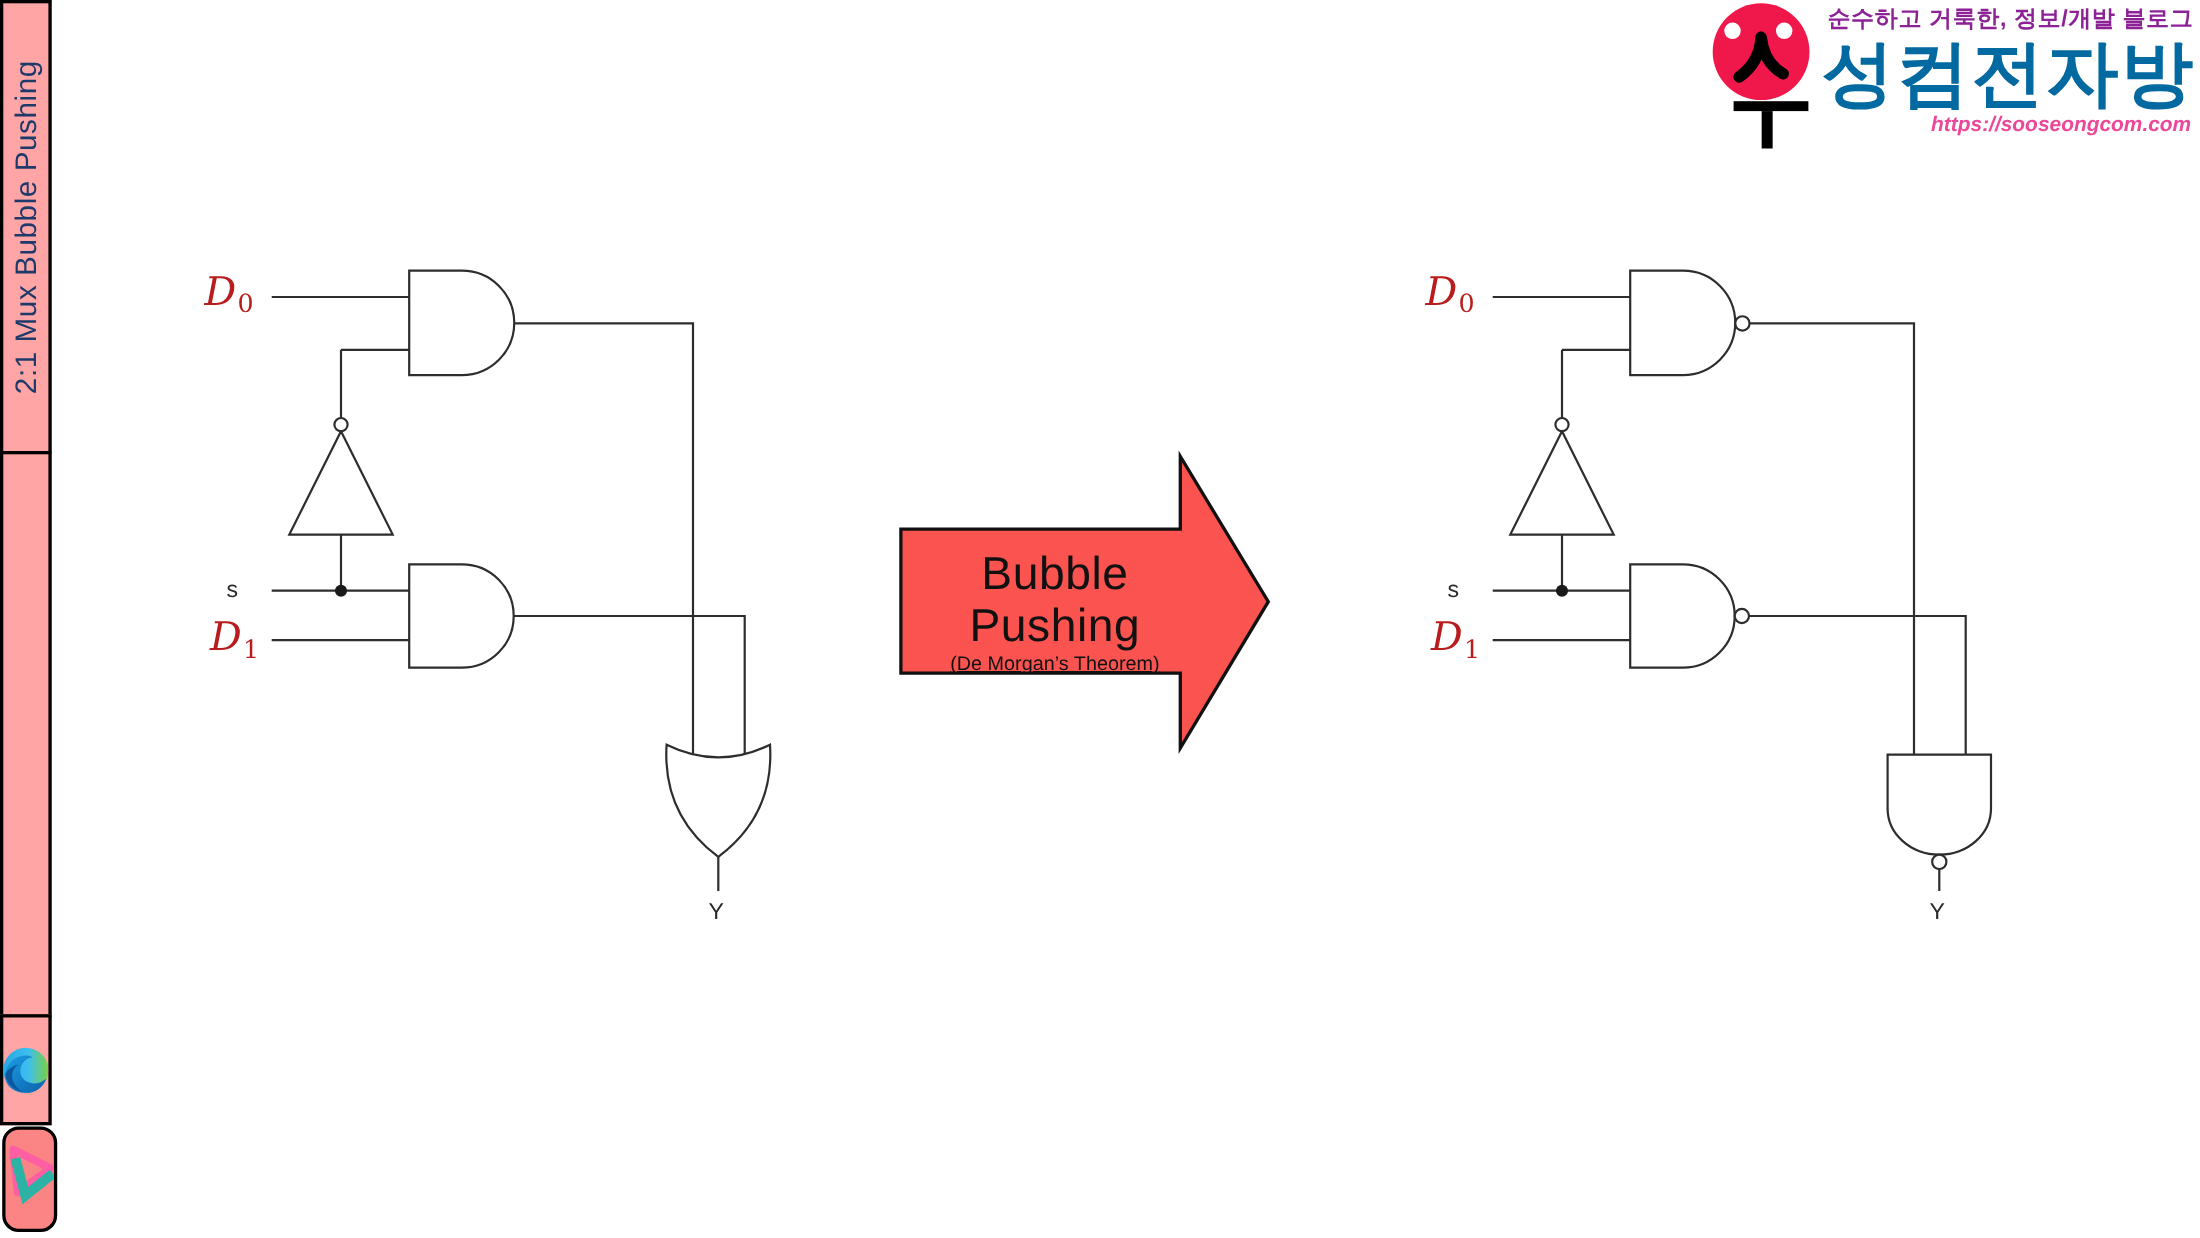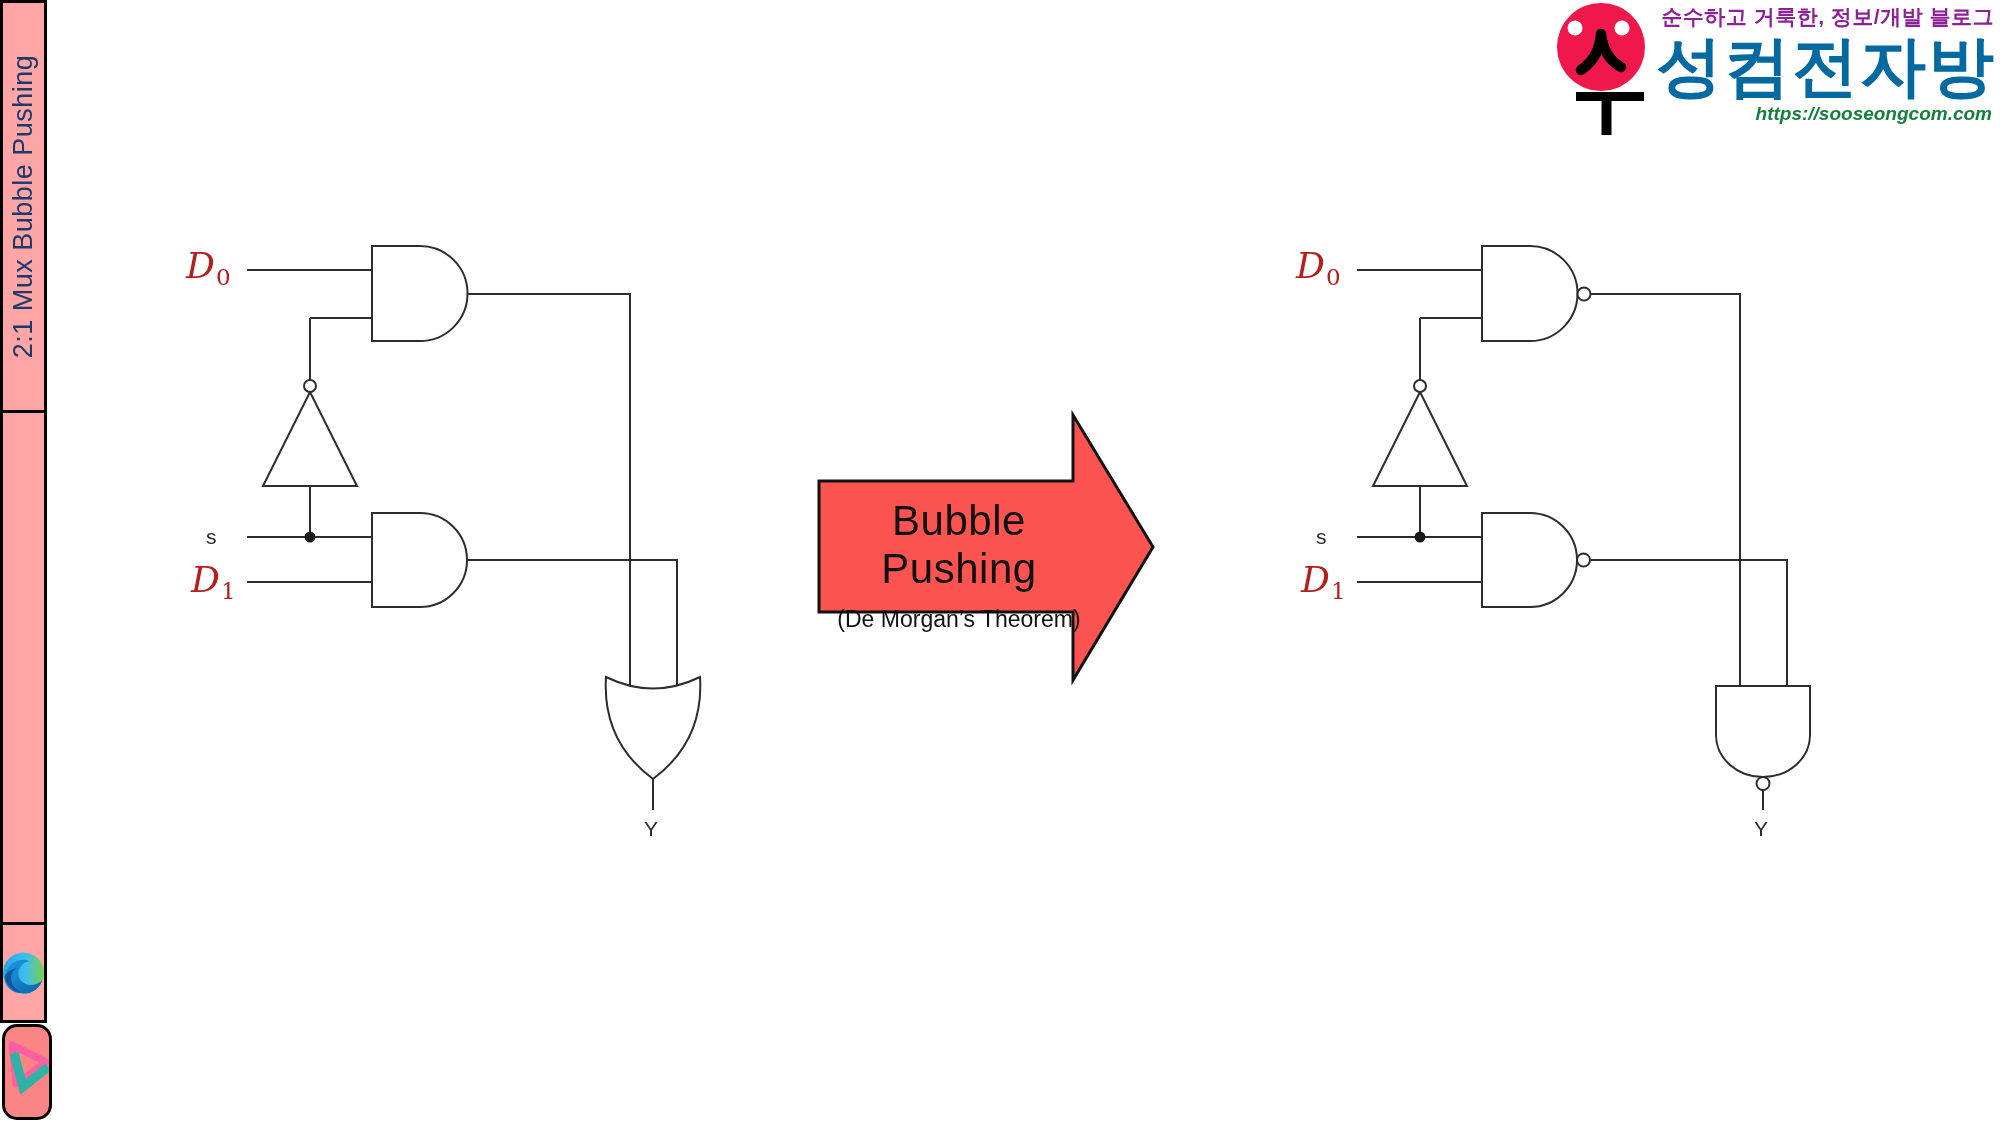--- a/index.html
+++ b/index.html
@@ -20,33 +20,33 @@
   #side-edge{left:0;top:922px;width:47px;height:101px;display:flex;align-items:center;justify-content:center;}
   #side-clip{
     position:absolute;left:2px;top:1024px;width:50px;height:96px;box-sizing:border-box;
     background:#fb8585;border:3px solid #000;border-radius:15px;
     display:flex;justify-content:center;align-items:flex-start;padding-top:7px;
   }
 
   
   #brand-tagline{right:6px;top:3px;font-size:21px;font-weight:700;color:#8d2196;letter-spacing:.5px;text-align:right;}
   #brand-name{right:4px;top:22px;font-size:66px;font-weight:800;color:#0369a1;letter-spacing:2px;}
-  #brand-url{right:8px;top:103px;font-size:19px;font-weight:600;font-style:italic;color:#15803d;}
+  #brand-url{right:8px;top:103px;font-size:19px;font-weight:600;font-style:italic;color:#ec4899;}
 
   
   .lbl{position:absolute;color:#b91c1c;line-height:1.1;}
   .lbl-d{font-family:"DejaVu Serif","Liberation Serif",serif;font-style:italic;font-size:36px;}
   .lbl-d sub{font-style:normal;font-size:23px;vertical-align:-7px;margin-left:1px;}
   .lbl-s{font-size:21px;color:#2a2a2a;}
   .lbl-y{font-size:21px;color:#2a2a2a;}
 
   
   #arrow-text{left:820px;top:497px;width:278px;text-align:center;color:#111;}
   #arrow-text .arrow-title{font-size:42px;font-weight:500;letter-spacing:.5px;}
-  #arrow-text .arrow-sub{font-size:23px;margin-top:13px;}
+  #arrow-text .arrow-sub{font-size:18px;margin-top:0;text-decoration:underline;}
 </style>
 </head>
 <body>
 
 <svg class="abs" style="left:0;top:0" width="2000" height="1125" viewBox="0 0 2000 1125">
 
   <polygon points="819,481 1073,481 1073,415 1153,547 1073,680 1073,612 819,612" fill="#fb5350" stroke="#111" stroke-width="3"></polygon>
 
   <g stroke="#2d2d2d" stroke-width="2" fill="none">
     <path d="M247,270 H372"></path>

